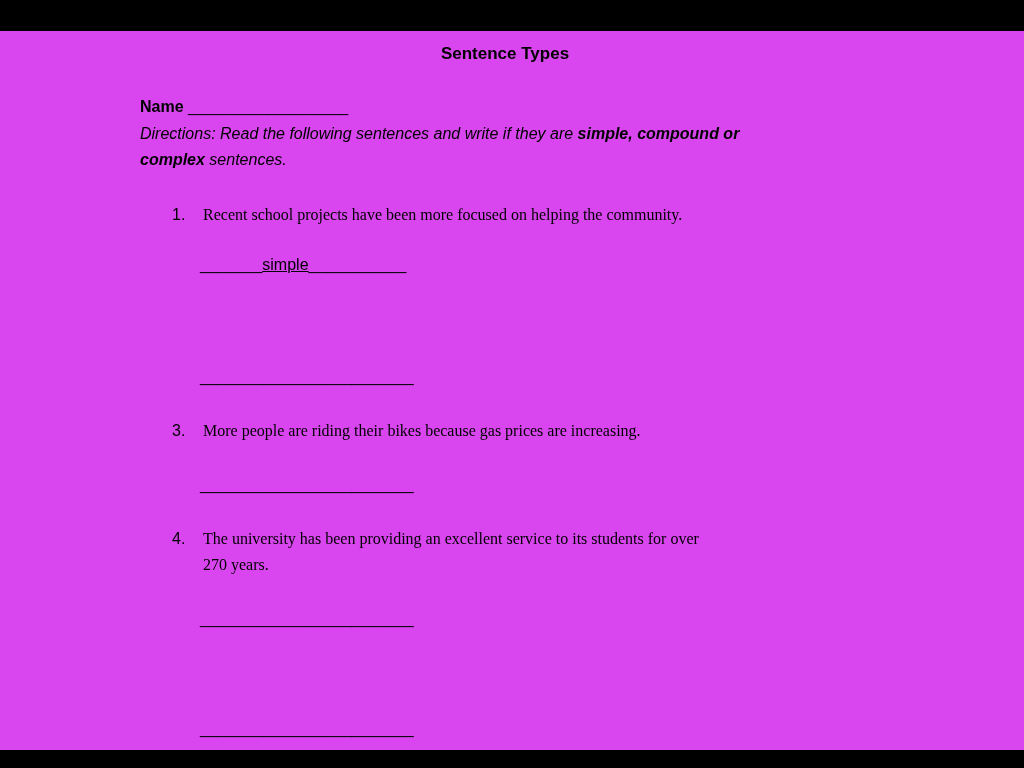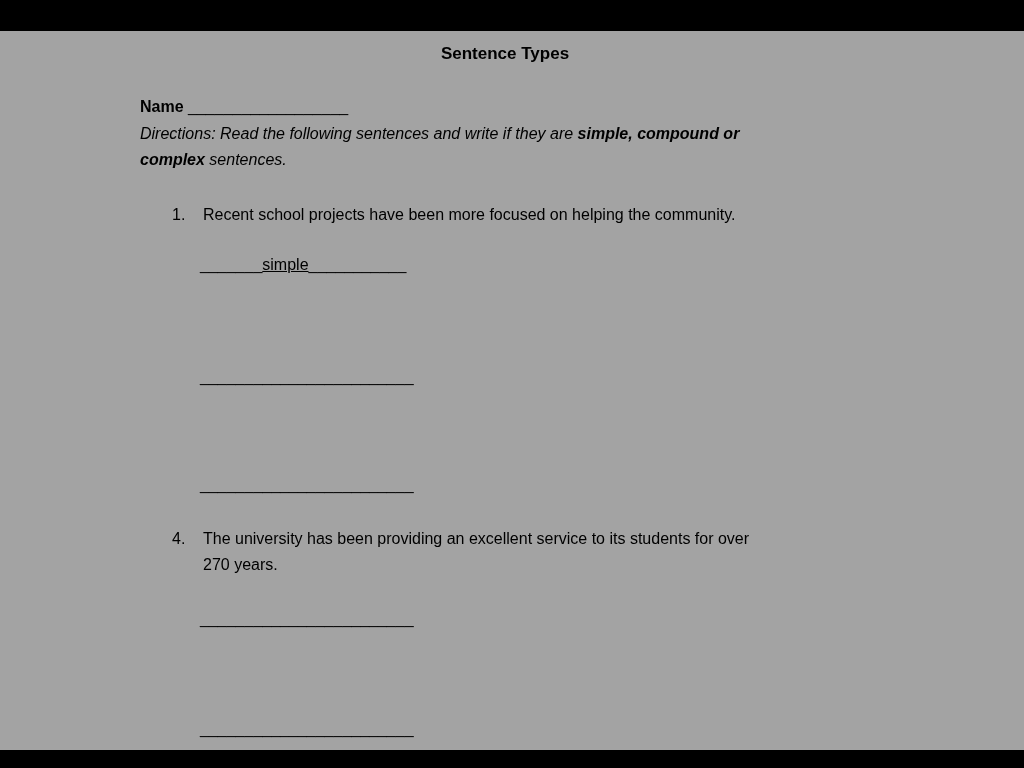--- a/index.html
+++ b/index.html
@@ -14,21 +14,21 @@
     overflow: hidden;
     font-family: "Liberation Sans", sans-serif;
     color: #000;
   }
   .page {
     position: absolute;
     left: 0;
     top: 31px;
     width: 1024px;
     height: 719px;
-    background: #a3a3a3;
+    background: #d946ef;
   }
   .letterbox {
     position: absolute;
     left: 0;
     width: 1024px;
     background: #000000;
   }
   .letterbox.top { top: 0; height: 31px; }
   .letterbox.bottom { top: 750px; height: 18px; }
 
@@ -65,20 +65,21 @@
   }
   .question .num {
     display: inline-block;
     width: 31px;
     vertical-align: top;
   }
   .question .txt {
     display: inline-block;
     width: 680px;
     vertical-align: top;
+    font-family: Liberation Serif, serif;
   }
   .answer-row {
     left: 200px;
     white-space: pre;
     margin: 0;
   }
   .answer-row u { text-decoration: underline; margin-top: 33px; }
 
   
   .q1 { top: 171px; }
@@ -105,20 +106,21 @@
 
   <p class="abs directions"><span>Directions: Read the following sentences and write if they are </span><b>simple, compound or</b><br><b>complex</b><span> sentences.</span></p>
 
   <p class="abs question q1"><span class="num">1.</span><span class="txt">Recent school projects have been more focused on helping the community.</span></p>
 
   <p class="abs answer-row a1"><span>_______</span><u>simple</u><span>___________</span></p>
 
 
   <p class="abs answer-row a2">________________________</p>
 
+  <p class="abs question q3"><span class="num">3.</span><span class="txt">More people are riding their bikes because gas prices are increasing.</span></p>
 
   <p class="abs answer-row a3">________________________</p>
 
   <p class="abs question q4"><span class="num">4.</span><span class="txt"><span>The university has been providing an excellent service to its students for over</span><br><span>270 years.</span></span></p>
 
   <p class="abs answer-row a4">________________________</p>
 
 
   <p class="abs answer-row a5">________________________</p>
 

